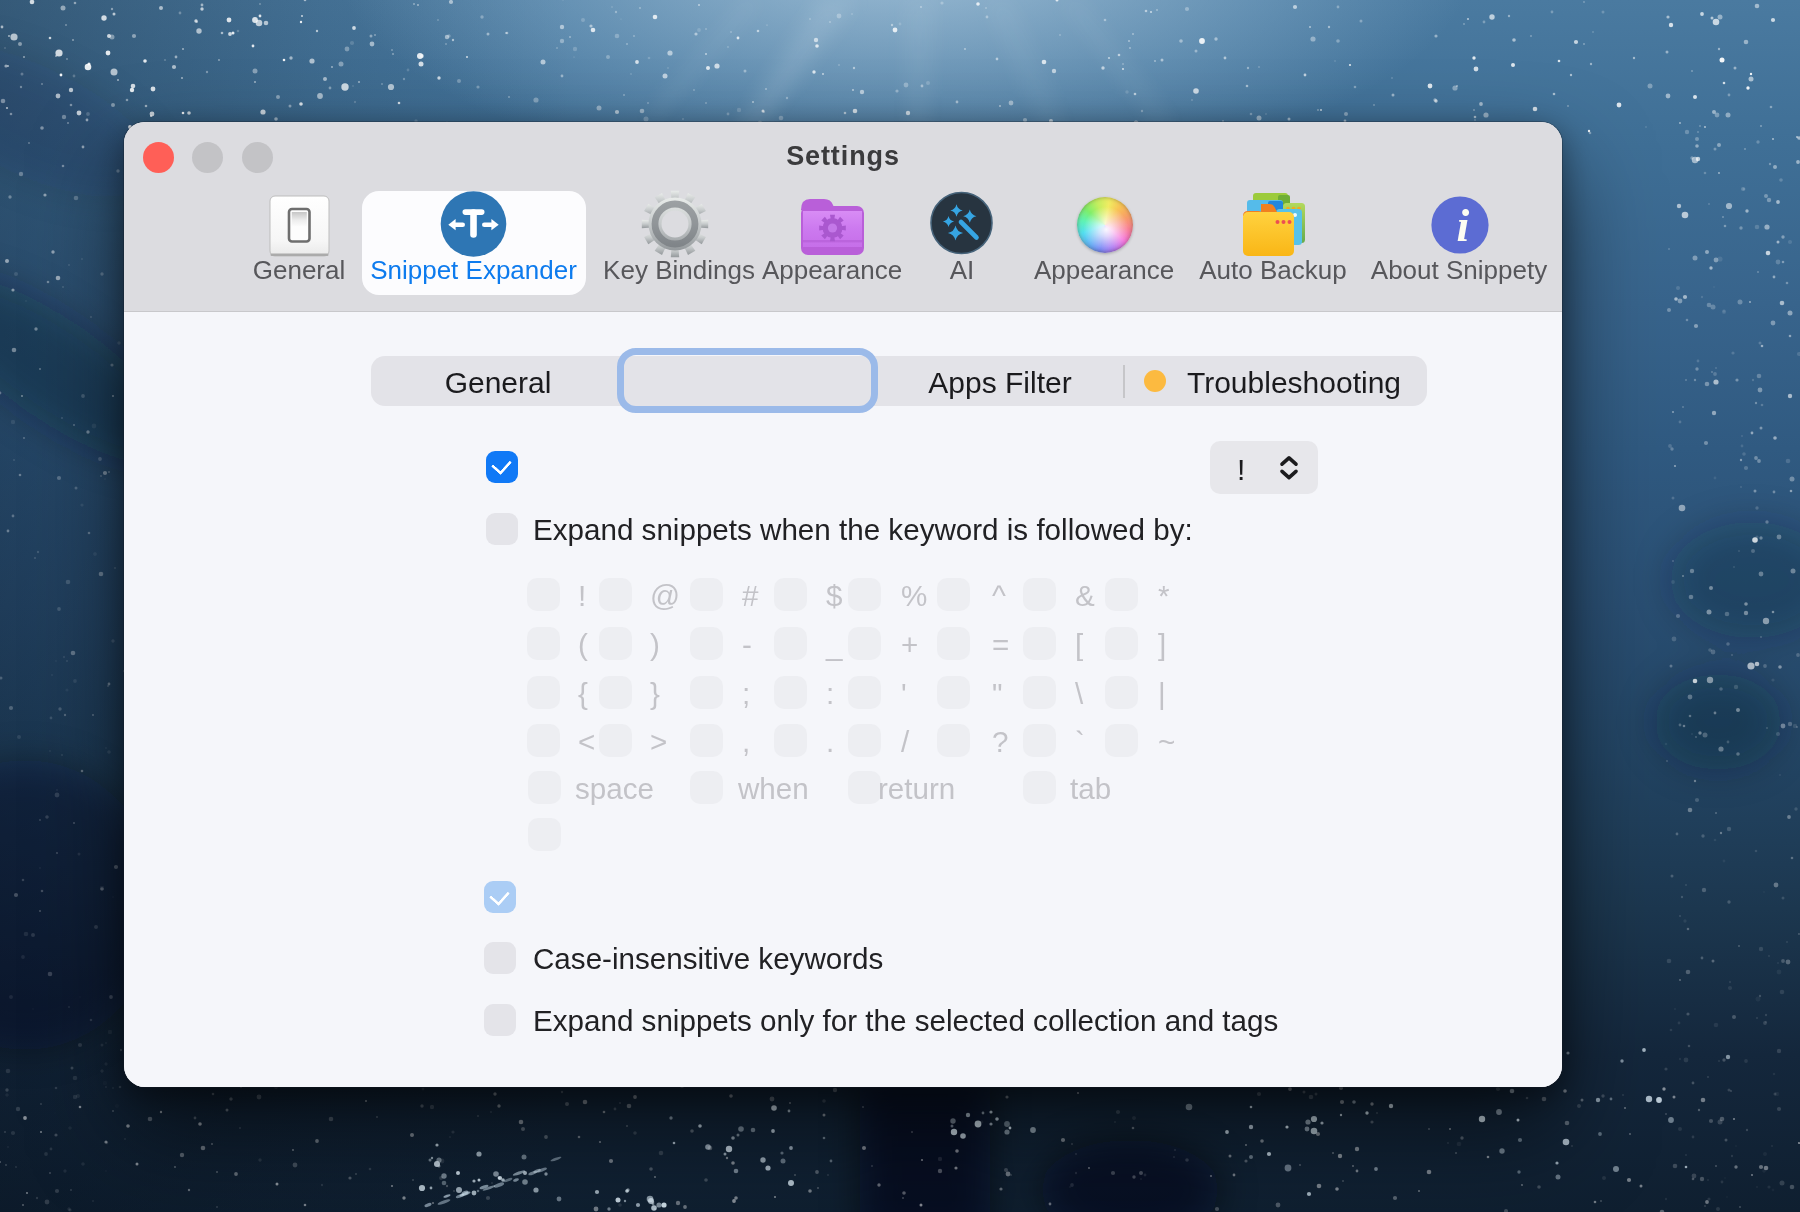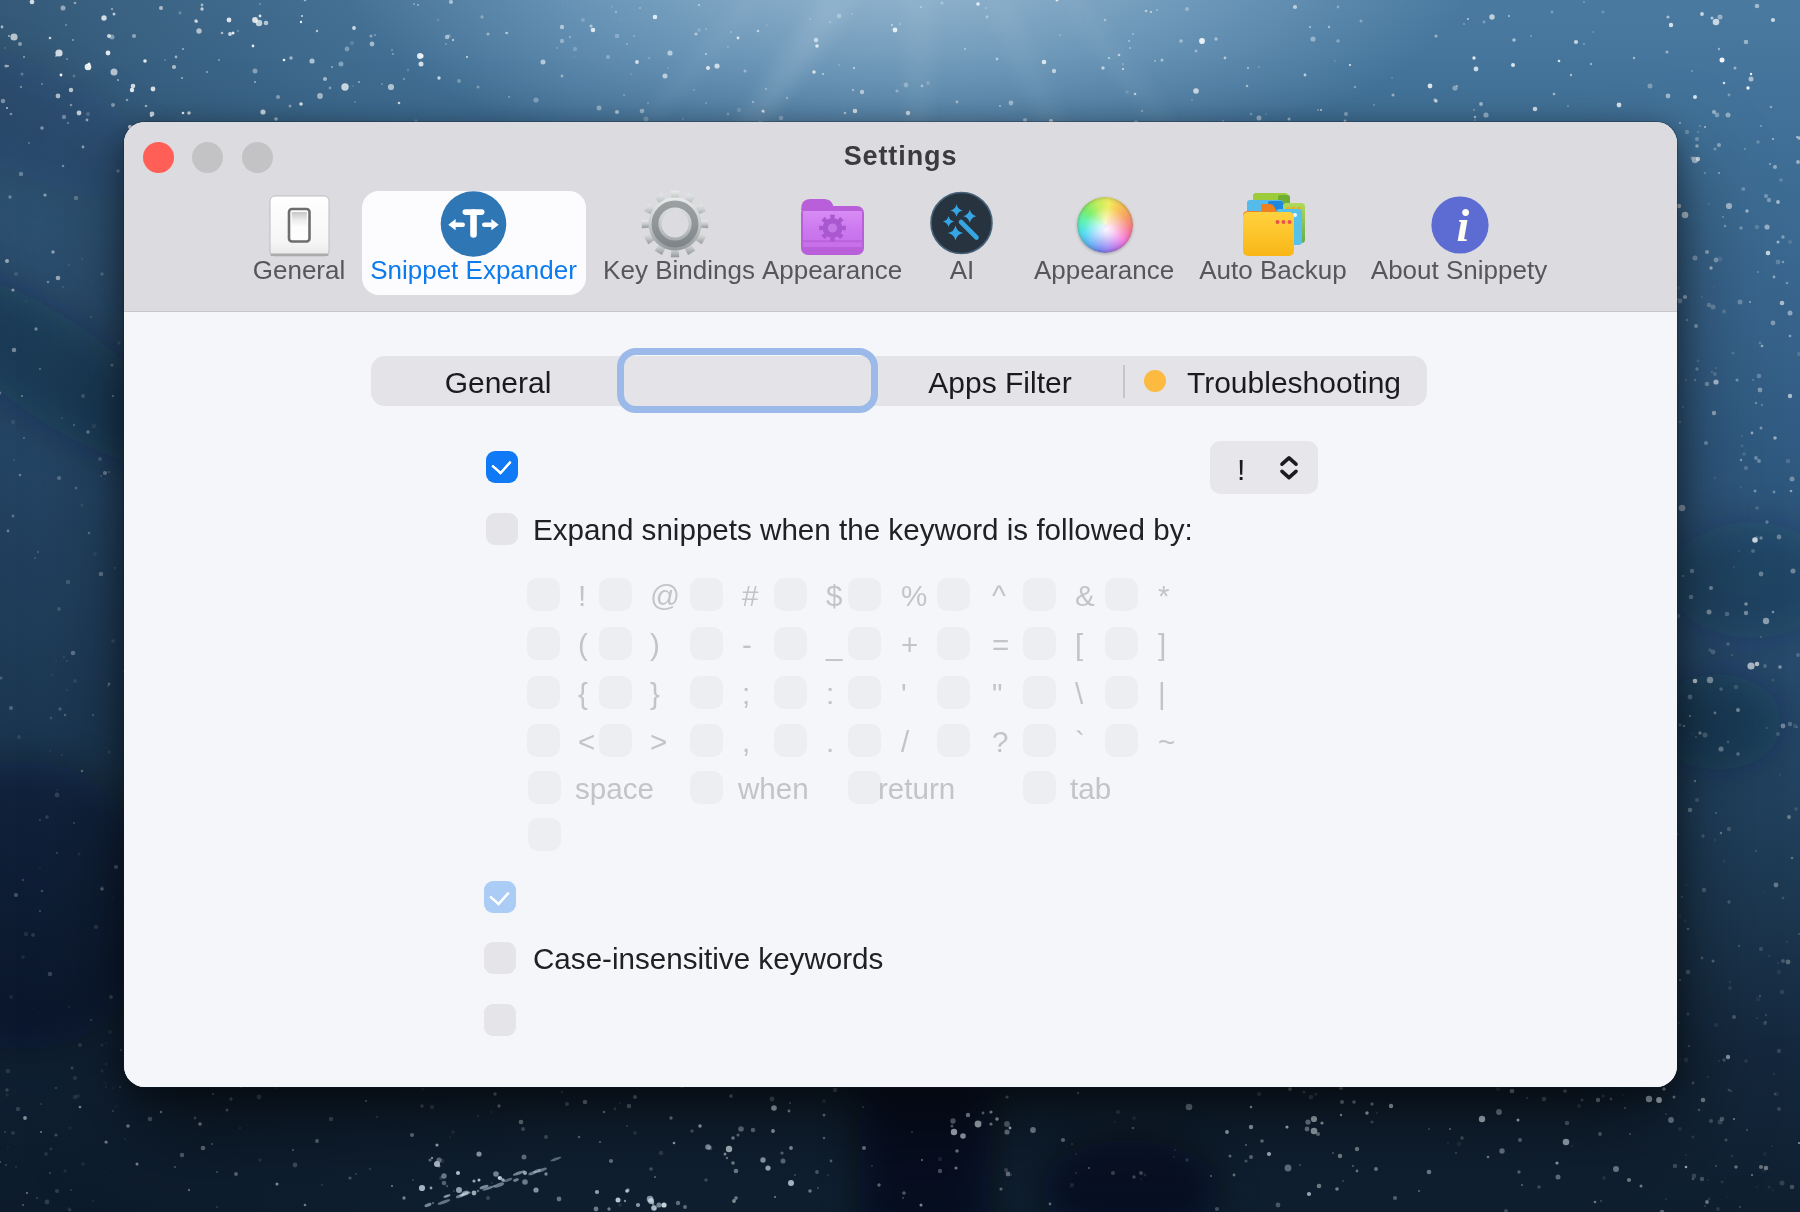--- a/index.html
+++ b/index.html
@@ -1,21 +1,21 @@
 <!DOCTYPE html>
 <html><head><meta charset="utf-8"><style>
 * { margin:0; padding:0; box-sizing:border-box; }
 html,body { width:1800px; height:1212px; overflow:hidden; font-family:"Liberation Sans",sans-serif; }
 #bg { position:absolute; inset:0; width:1800px; height:1212px;
   background:
     radial-gradient(760px 300px at 905px -40px, rgba(222,242,255,0.55), rgba(170,205,230,0.28) 48%, rgba(170,205,230,0) 75%),
     linear-gradient(to right, rgba(5,15,28,0.30), rgba(5,15,28,0.10) 18%, rgba(5,15,28,0) 32%, rgba(5,15,28,0) 100%),
     linear-gradient(to bottom, #4a7aa0 0%, #3f6f96 12%, #38648c 25%, #305a81 37%, #2a4f73 50%, #234564 62%, #1c374f 75%, #14273c 87%, #0f1f30 100%);
 }
-#win { position:absolute; left:124px; top:122px; width:1553px; height:965px; border-radius:21px;
+#win { position:absolute; left:124px; top:122px; width:1438px; height:965px; border-radius:21px;
   box-shadow: 0 0 0 1px rgba(20,25,35,0.30), 0 45px 90px rgba(0,0,0,0.55), 0 8px 30px rgba(0,0,0,0.40);
   background:#f5f6fa; }
 #hdr { position:absolute; left:0; top:0; width:100%; height:190px; background:#dcdce0;
   border-radius:21px 21px 0 0; border-bottom:1px solid #c8c8cb; }
 .tl { position:absolute; top:19.5px; width:31px; height:31px; border-radius:50%; }
 #title { position:absolute; left:0; top:19px; width:100%; text-align:center; font-size:27px; font-weight:bold; color:#3b3b3d; letter-spacing:0.9px; }
 .tlab { position:absolute; font-size:26px; color:#57575b; text-align:center; white-space:nowrap; transform:translateX(-50%); }
 #selitem { position:absolute; left:238px; top:69px; width:224px; height:104px; border-radius:17px; background:#fcfcfe; }
 #content { position:absolute; left:0; top:191px; width:100%; height:774px; background:#f5f6fa; border-radius:0 0 21px 21px; }
 #seg { position:absolute; left:371px; top:355.5px; width:1056px; height:50px; border-radius:14px; background:#e3e3e8; }
@@ -1386,20 +1386,21 @@
         <span class="tick"></span>
       </div>
 <div class="cb off" style="left:486px;top:512.5px"></div>
       <div class="lbl" style="left:533px;top:513.2px">Expand snippets when the keyword is followed by:</div>
 <div class="cb on disch" style="left:484px;top:881.0px">
         <span class="tick"></span>
       </div>
 <div class="cb off" style="left:484px;top:941.7px"></div>
       <div class="lbl" style="left:533px;top:942.4px">Case-insensitive keywords</div>
 <div class="cb off" style="left:484px;top:1003.5px"></div>
+      <div class="lbl" style="left:533px;top:1004.2px">Expand snippets only for the selected collection and tags</div>
     <div class="cb dis" style="left:527px;top:578.0px"></div>
 <div class="lbl gray" style="left:578px;top:579.2px">!</div>
 <div class="cb dis" style="left:599px;top:578.0px"></div>
 <div class="lbl gray" style="left:650px;top:579.2px">@</div>
 <div class="cb dis" style="left:690px;top:578.0px"></div>
 <div class="lbl gray" style="left:742px;top:579.2px">#</div>
 <div class="cb dis" style="left:774px;top:578.0px"></div>
 <div class="lbl gray" style="left:826px;top:579.2px">$</div>
 <div class="cb dis" style="left:848px;top:578.0px"></div>
 <div class="lbl gray" style="left:901px;top:579.2px">%</div>

